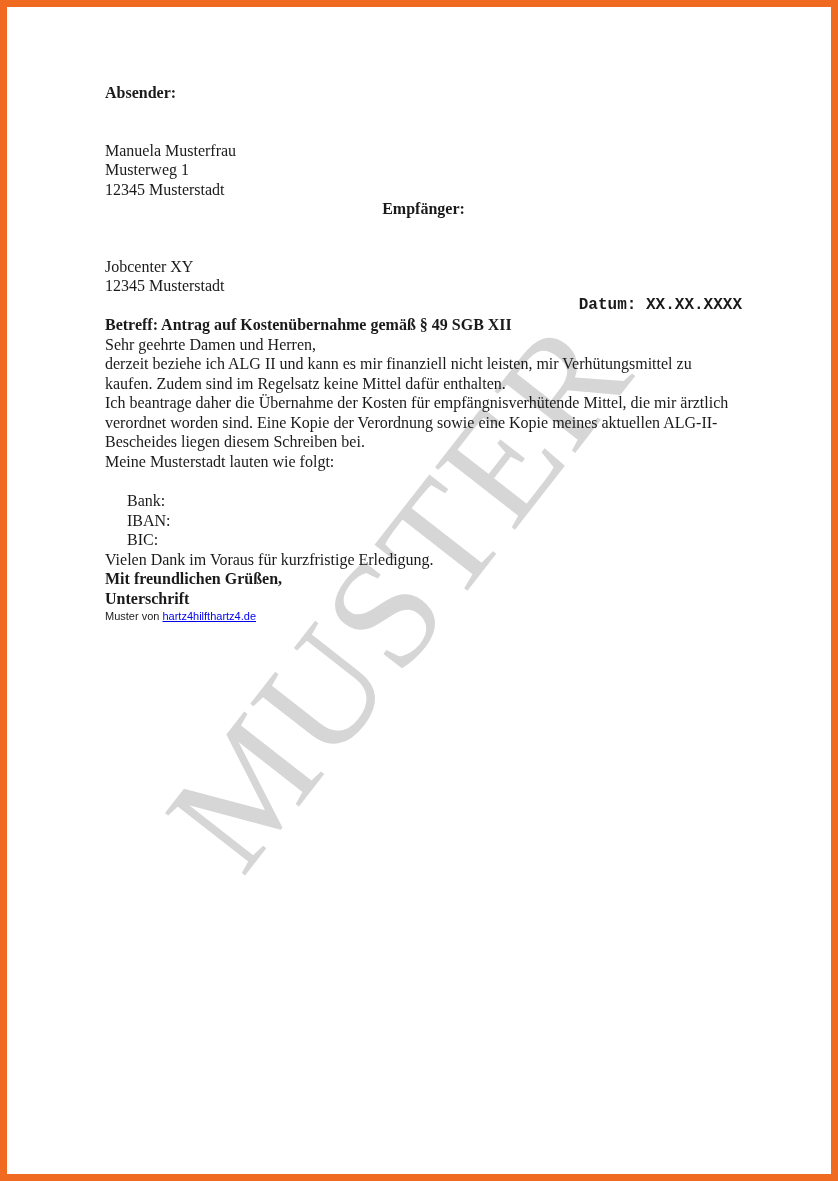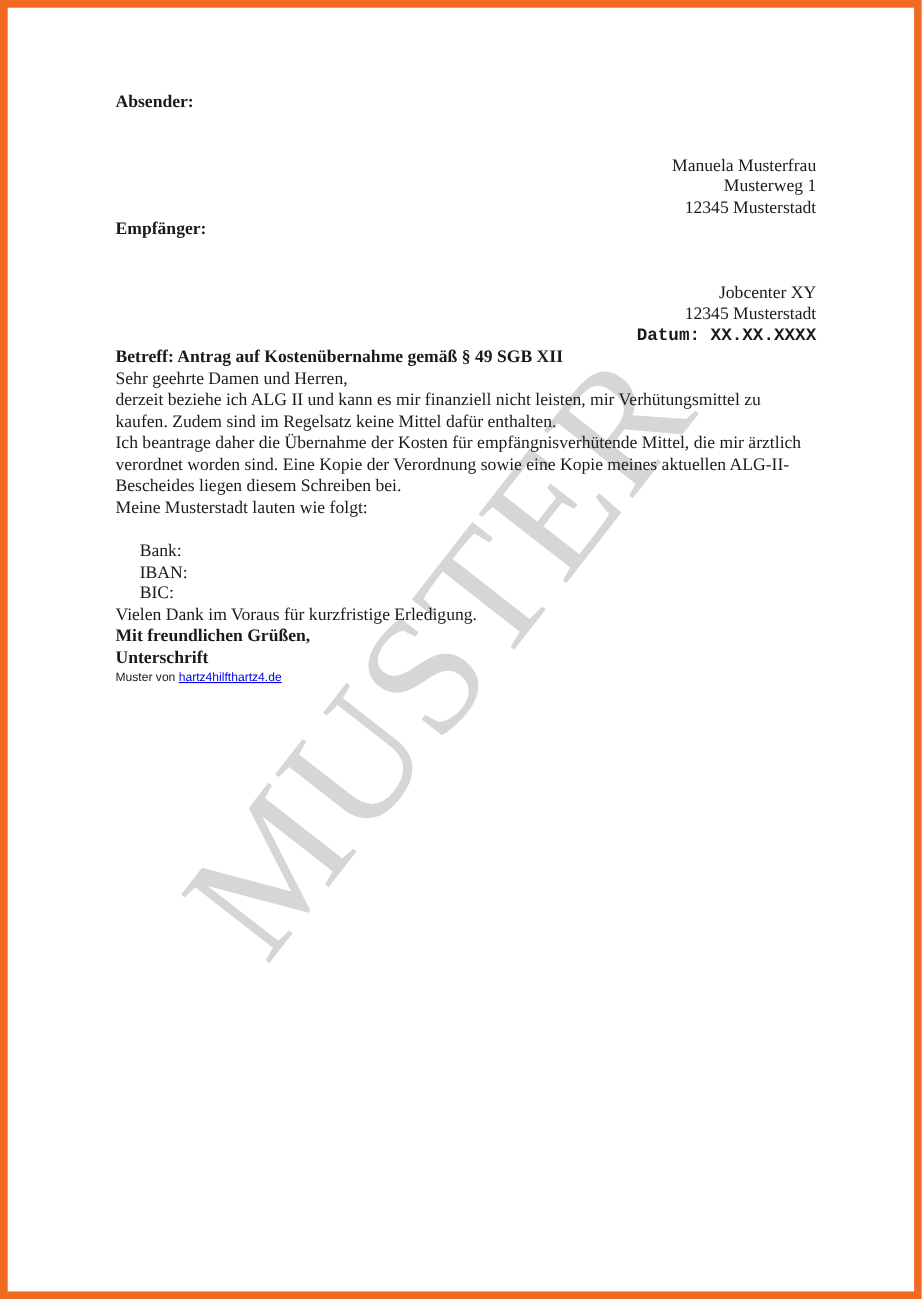--- a/index.html
+++ b/index.html
@@ -40,22 +40,22 @@
     position: relative;
     z-index: 1;
     padding: 76px 0 0 98px;
     width: 735px; 
   }
   .content p { margin: 0; }
   .bold { font-weight: bold; }
   .mt-small   { margin-top: 19px; }
   .mt-small2  { margin-top: 20px; margin-left: 22px; }
   .mt-para2   { margin-top: 18px; }
-  .mt-block   { margin-top: 38px; text-align: right; }
-  .mt-label   { margin-top: 20px; }
+  .mt-block   { margin-top: 38px; }
+  .mt-label   { margin-top: 20px; text-align: center; }
   .mt-date    { margin-top: 57px; }
   .mt-subject { margin-top: 55px; }
   .mt-salut   { margin-top: 59px; }
   .mt-close   { margin-top: 56px; }
   .mt-sign    { margin-top: 59px; }
   .mt-footer  { margin-top: 22px; }
   .date-line { text-align: right; font-family: Liberation Mono, monospace; }
   .address-block div { margin: 0; }
   .footer-line {
     font-family: "Liberation Sans", sans-serif;

